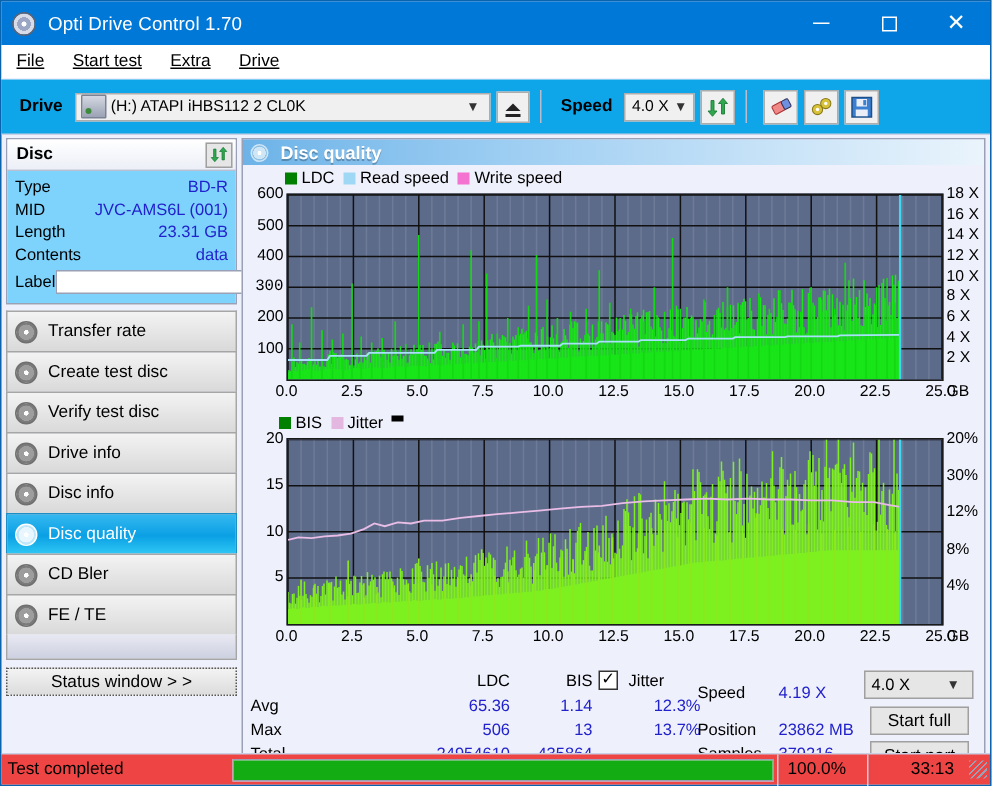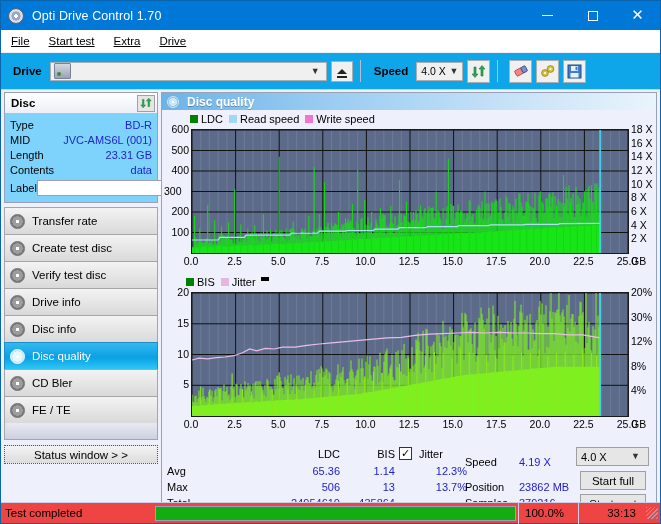--- a/index.html
+++ b/index.html
@@ -168,20 +168,21 @@
     <div class="menu-item"><u>File</u></div>
     <div class="menu-item"><u>Start test</u></div>
     <div class="menu-item"><u>Extra</u></div>
     <div class="menu-item"><u>Drive</u></div>
   </div>
 
   <div class="toolbar">
     <div class="tb-label">Drive</div>
     <div class="drive-combo">
       <div class="drive-icon"></div>
+      <div class="drive-text">(H:)  ATAPI iHBS112  2 CL0K</div>
       <div class="combo-arrow">▼</div>
     </div>
     <div class="eject-btn">
       <div class="eject-glyph"></div>
     </div>
     <div class="tb-sep"></div>
     <div class="tb-label">Speed</div>
     <div class="speed-combo">
       <div class="val">4.0 X</div>
       <div class="combo-arrow">▼</div>
@@ -849,21 +850,21 @@
                   <line x1="378.4" y1="123" x2="378.4" y2="73.8" stroke="#13d913" stroke-width="1.1"></line>
                   <line x1="385.4" y1="123" x2="385.4" y2="80.0" stroke="#13d913" stroke-width="1.1"></line>
                   <line x1="392.4" y1="123" x2="392.4" y2="61.5" stroke="#13d913" stroke-width="1.1"></line>
                   <line x1="399.4" y1="123" x2="399.4" y2="55.3" stroke="#13d913" stroke-width="1.1"></line>
                   <line x1="404.6" y1="123" x2="404.6" y2="71.8" stroke="#13d913" stroke-width="1.1"></line>
                   <path d="M 0.0 110.0 L 26.2 110.0 L 27.9 107.3 L 52.3 107.3 L 54.1 105.2 L 97.7 105.2 L 99.4 103.2 L 125.6 103.2 L 127.3 101.1 L 153.5 101.1 L 155.2 100.5 L 181.4 100.5 L 183.1 99.1 L 205.8 99.1 L 207.5 97.7 L 233.7 97.7 L 235.4 96.7 L 265.1 96.7 L 266.8 95.7 L 296.5 95.7 L 298.2 94.8 L 331.4 94.8 L 333.1 94.3 L 366.2 94.3 L 368.0 93.6 L 406.4 93.3 L 408.1 93.3" fill="none" stroke="#a8e2fa" stroke-width="1.2"></path>
                   <line x1="408.1" y1="0" x2="408.1" y2="123" stroke="#3fd8f0" stroke-width="1.6"></line>
                 </svg></div>
               <div class="axtick" style="left:2px;top:115.5px;width:25px;text-align:right;">100</div>
               <div class="axtick" style="left:2px;top:95.0px;width:25px;text-align:right;">200</div>
-              <div class="axtick" style="left:2px;top:74.5px;width:25px;text-align:left;">300</div>
+              <div class="axtick" style="left:2px;top:74.5px;width:25px;text-align:right;font-family:Liberation Mono, monospace;">300</div>
               <div class="axtick" style="left:2px;top:54.0px;width:25px;text-align:right;">400</div>
               <div class="axtick" style="left:2px;top:33.5px;width:25px;text-align:right;">500</div>
               <div class="axtick" style="left:2px;top:13.0px;width:25px;text-align:right;">600</div>
               <div class="axtick" style="left:469px;top:122.3px;">2 X</div>
               <div class="axtick" style="left:469px;top:108.7px;">4 X</div>
               <div class="axtick" style="left:469px;top:95.0px;">6 X</div>
               <div class="axtick" style="left:469px;top:81.3px;">8 X</div>
               <div class="axtick" style="left:469px;top:67.7px;">10 X</div>
               <div class="axtick" style="left:469px;top:54.0px;">12 X</div>
               <div class="axtick" style="left:469px;top:40.3px;">14 X</div>

